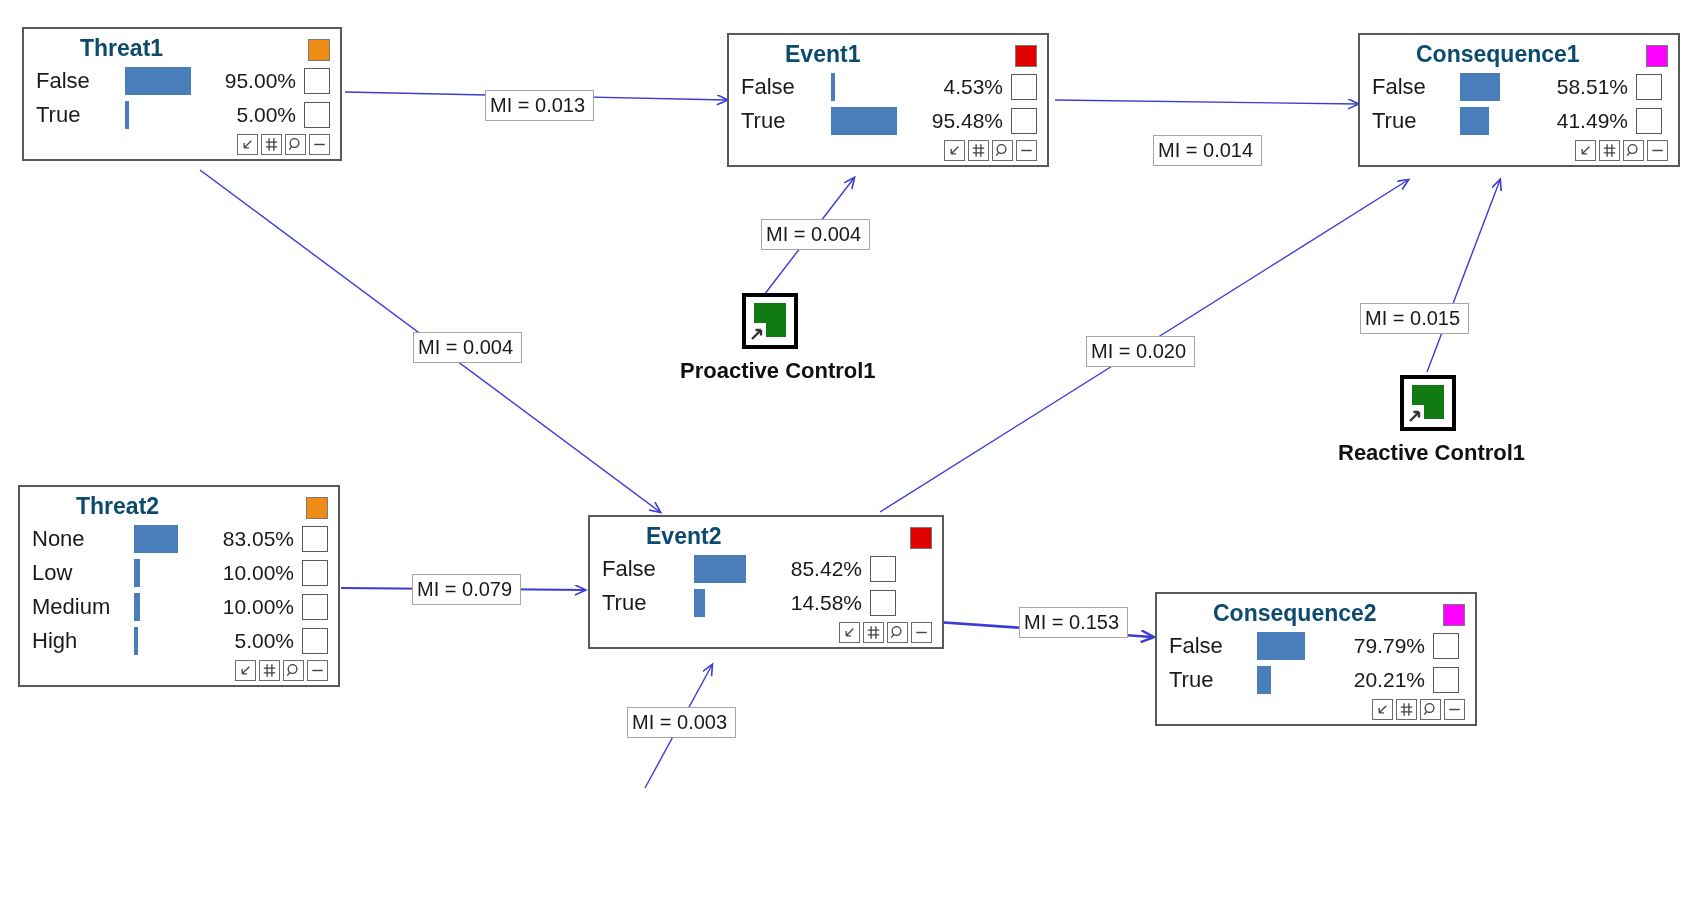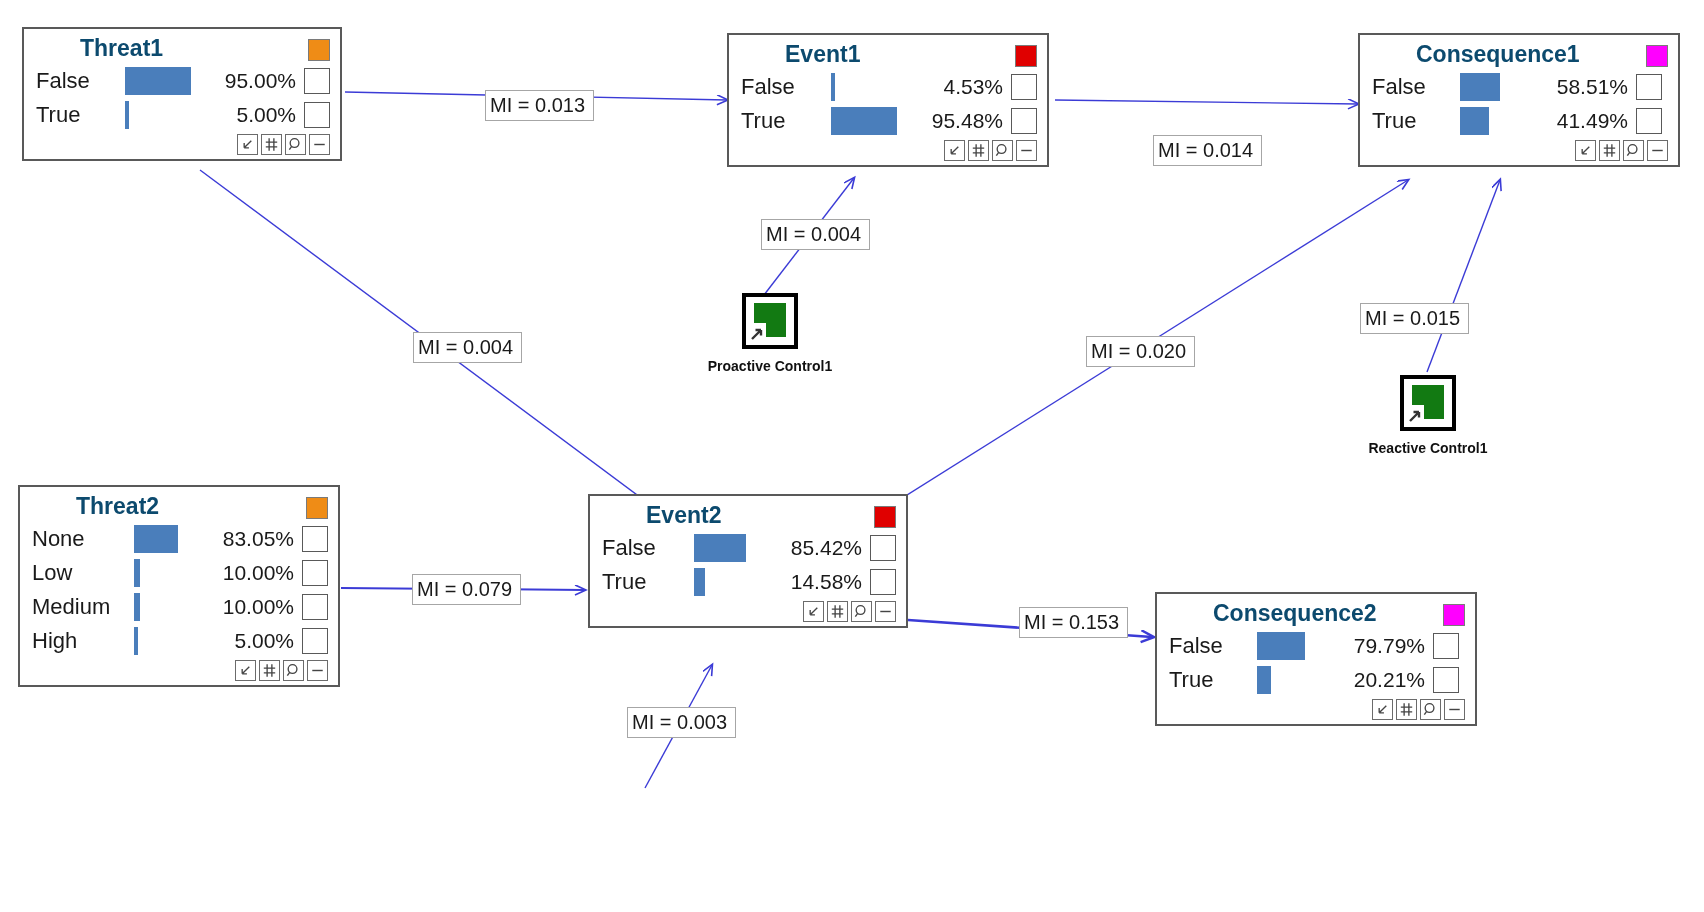--- a/index.html
+++ b/index.html
@@ -115,21 +115,21 @@
     height: 56px;
     border: 4px solid #000000;
     background: #ffffff;
     box-sizing: border-box;
     margin: 0 auto;
     position: relative;
   }
   .control-icon svg { display:block; width:100%; height:100%; }
   .control-label {
     margin-top: 9px;
-    font-size: 14px;
+    font-size: 22px;
     font-weight: bold;
     color: #111111;
     white-space: nowrap;
   }
 
   
   .mi-label {
     position: absolute;
     background: #ffffff;
     border: 1.3px solid #a6a6a6;
@@ -369,21 +369,21 @@
           </svg>
         </div>
       <div class="tool">
           <svg viewBox="0 0 20 20">
             <path d="M4.5 10H15.5" stroke="#444" stroke-width="1.5" fill="none"></path>
           </svg>
         </div>
     </div>
   </div>
 
-  <div class="node" id="node-event2" style="left:588px; top:494px; width:320px;">
+  <div class="node" id="node-event2" style="left:588px; top:515px; width:356px;">
     <div class="node-title">Event2</div>
     <div class="node-badge" style="right:10px; top:10px; background:#e00000;"></div>
     <div class="rows">
       <div class="row">
         <div class="row-label" style="width:92px">False</div>
         <div class="row-barcell" style="width:84px">
             <div class="bar" style="width:52px"></div>
           </div>
         <div class="row-pct" style="width:84px">85.42%</div>
         <div class="row-check" style="margin-left:8px"></div>

